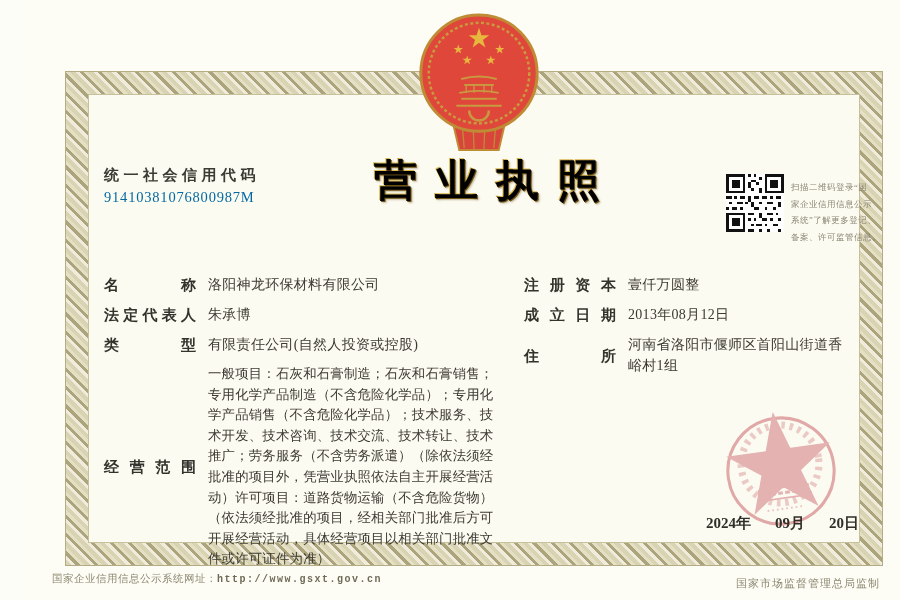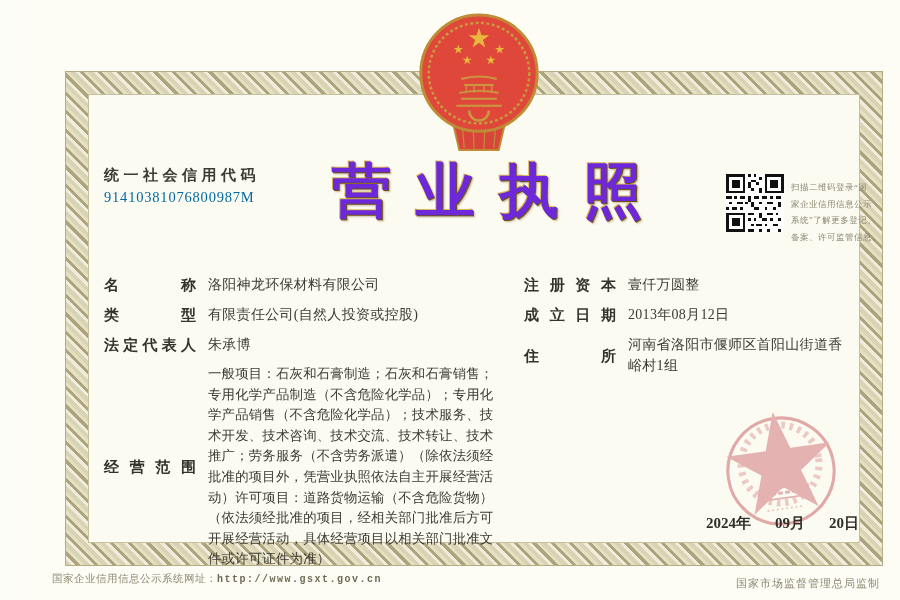--- a/index.html
+++ b/index.html
@@ -17,22 +17,22 @@
   .frame::after  { content:""; position:absolute; inset:-1px;  border:1px solid #c6c09b; }
 
   .emblem { position:absolute; left:392px; top:12px; width:130px; height:140px; z-index:5; }
 
   .credit-block { position:absolute; left:82px; top:166px; z-index:4; }
   .credit-label { font-family:"Liberation Sans","DejaVu Sans",sans-serif; font-weight:bold;
     font-size:15px; letter-spacing:4.5px; color:#3b3a33; }
   .credit-code  { margin-top:4px; font-size:14.5px; letter-spacing:0.8px; color:#0369a1; }
 
   .license-title { position:absolute; left:255px; top:152px; width:420px; text-align:center;
-    font-size:59px; font-weight:bold; letter-spacing:0.42em; text-indent:0.42em;
-    color:#6d28d9; text-shadow:1px 1px 0 #6e5310, -1px -1px 0 #dcb954, 2px 2px 2px rgba(90,60,5,.35); }
+    font-size:43px; font-weight:bold; letter-spacing:0.42em; text-indent:0.42em;
+    color:#000000; text-shadow:1px 1px 0 #6e5310, -1px -1px 0 #dcb954, 2px 2px 2px rgba(90,60,5,.35); }
 
   .qr-block { position:absolute; left:684px; top:174px; width:187px; display:flex; gap:7px; z-index:4;padding-left:20px; }
   .qr-svg { width:58px; height:58px; background:#fff; }
   .qr-caption { font-size:8.5px; line-height:1.95; color:#8b8674; letter-spacing:0.5px; padding-top:5px; }
 
   
   .fields-left  { position:absolute; left:82px;  top:274px; width:398px; z-index:4; }
   .fields-right { position:absolute; left:502px; top:274px; width:332px; z-index:4; }
   .field-row { display:flex; align-items:center; margin-bottom:9px; }
   .field-label { flex:0 0 92px; margin-right:12px;
@@ -119,26 +119,26 @@
       <div>备案、许可监管信息。</div>
     </div>
   </div>
 
   <div class="fields-left">
     <div class="field-row">
       <span class="field-label">名称</span>
       <span class="field-value">洛阳神龙环保材料有限公司</span>
     </div>
     <div class="field-row">
+      <span class="field-label">法定代表人</span>
+      <span class="field-value">朱承博</span>
+    </div>
+    <div class="field-row">
       <span class="field-label">类型</span>
       <span class="field-value">有限责任公司(自然人投资或控股)</span>
-    </div>
-    <div class="field-row">
-      <span class="field-label">法定代表人</span>
-      <span class="field-value">朱承博</span>
     </div>
     <div class="field-row">
       <span class="field-label">经营范围</span>
       <span class="field-value scope">一般项目：石灰和石膏制造；石灰和石膏销售；专用化学产品制造（不含危险化学品）；专用化学产品销售（不含危险化学品）；技术服务、技术开发、技术咨询、技术交流、技术转让、技术推广；劳务服务（不含劳务派遣）（除依法须经批准的项目外，凭营业执照依法自主开展经营活动）许可项目：道路货物运输（不含危险货物）（依法须经批准的项目，经相关部门批准后方可开展经营活动，具体经营项目以相关部门批准文件或许可证件为准）</span>
     </div>
   </div>
 
   <div class="fields-right">
     <div class="field-row">
       <span class="field-label">注册资本</span>

